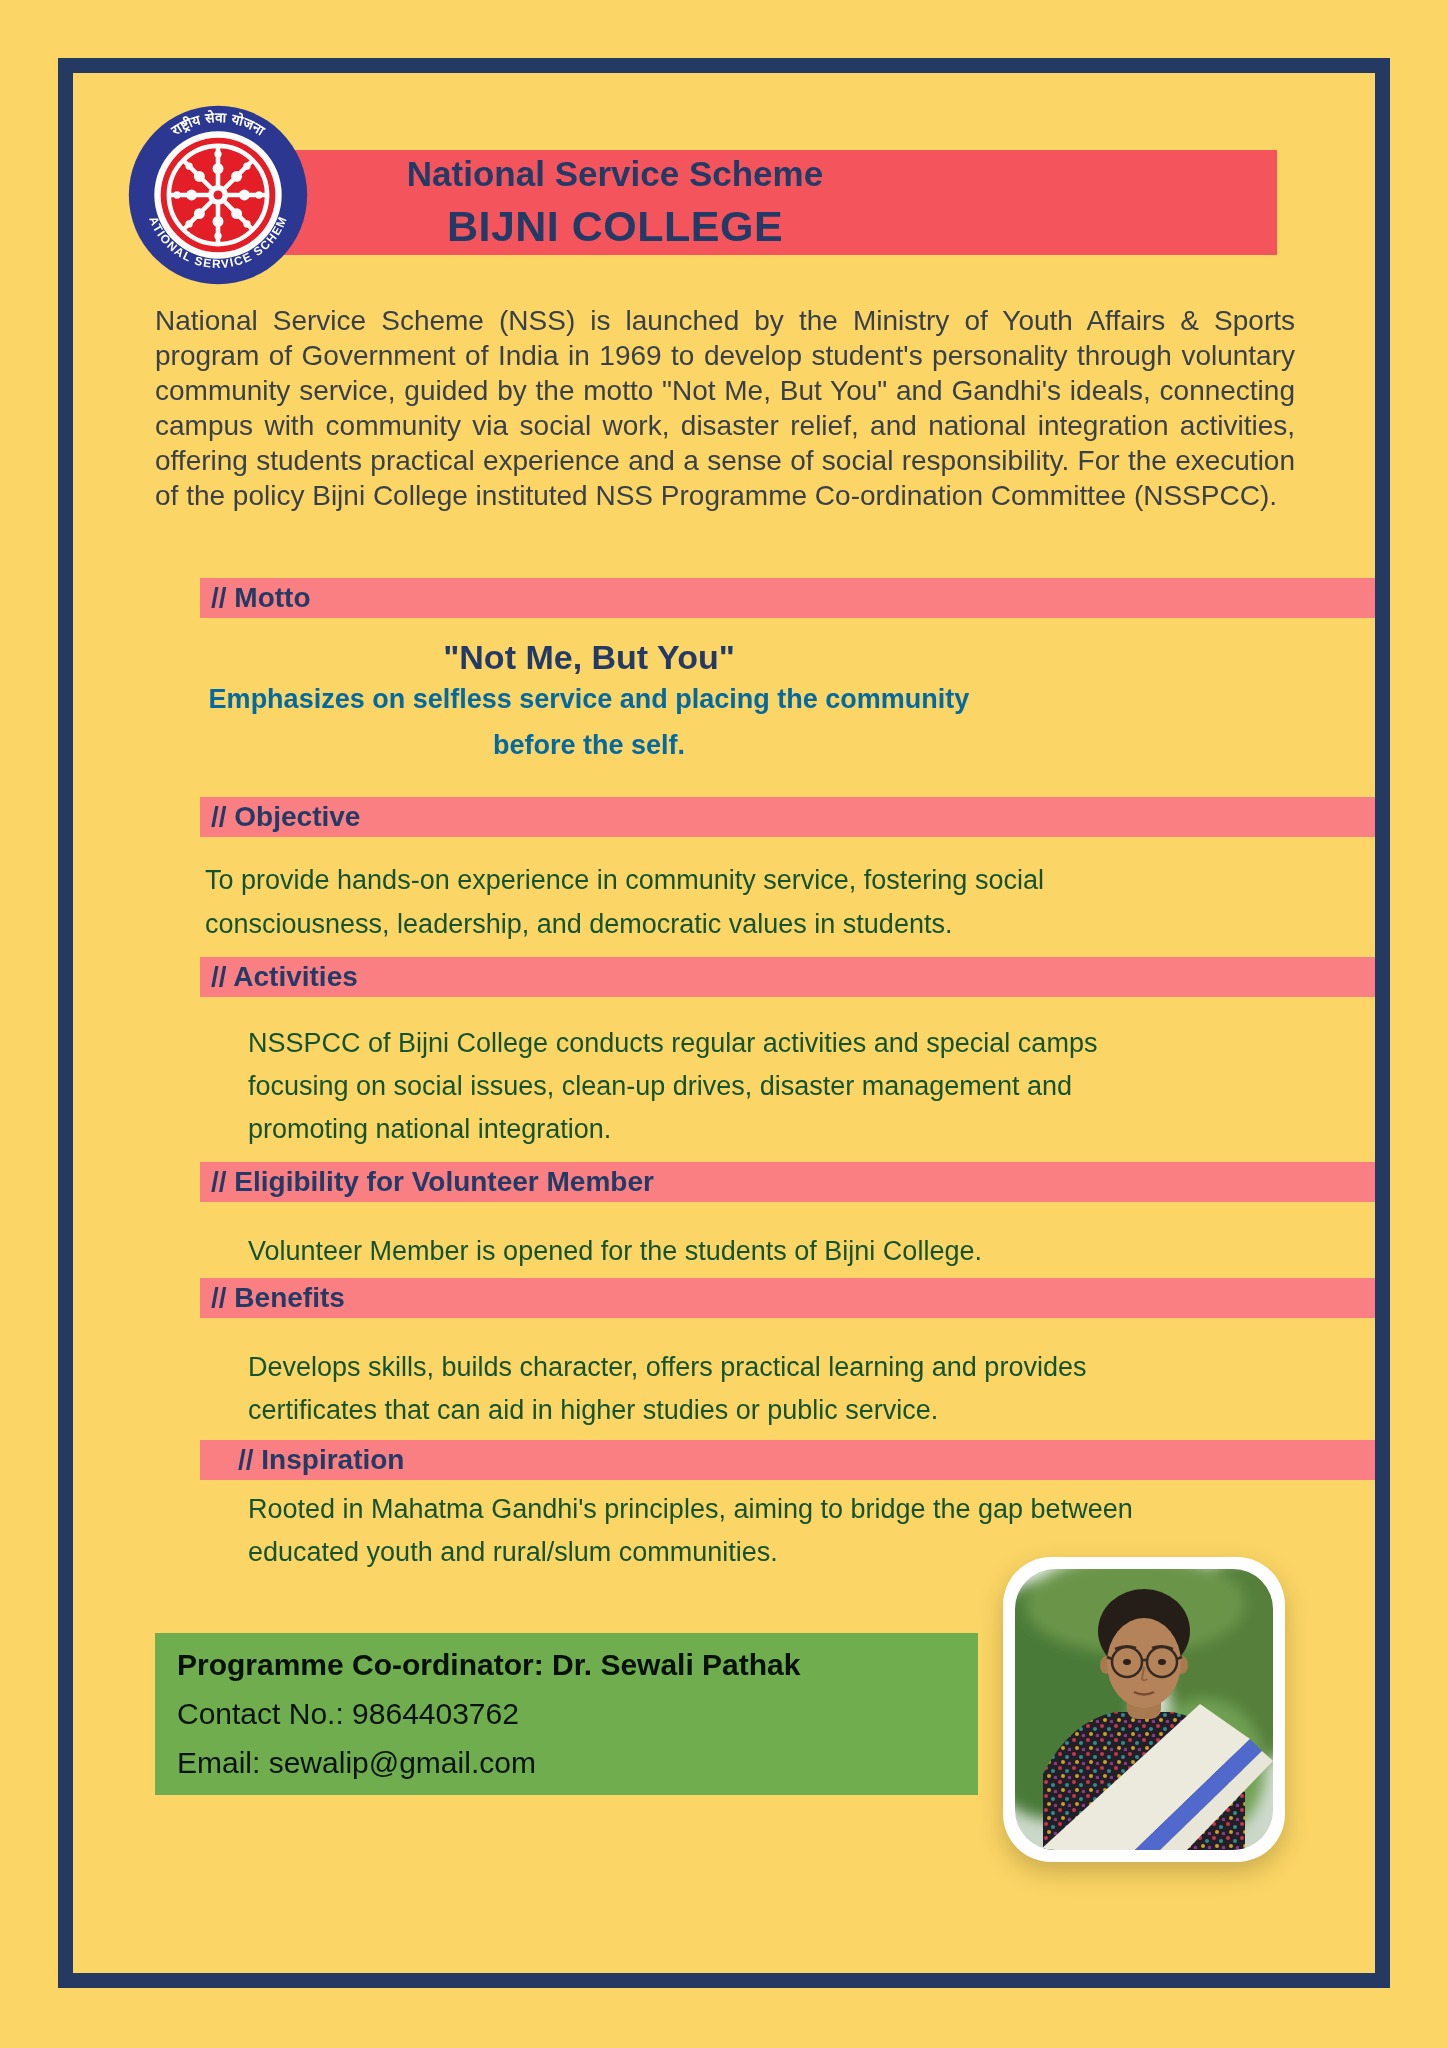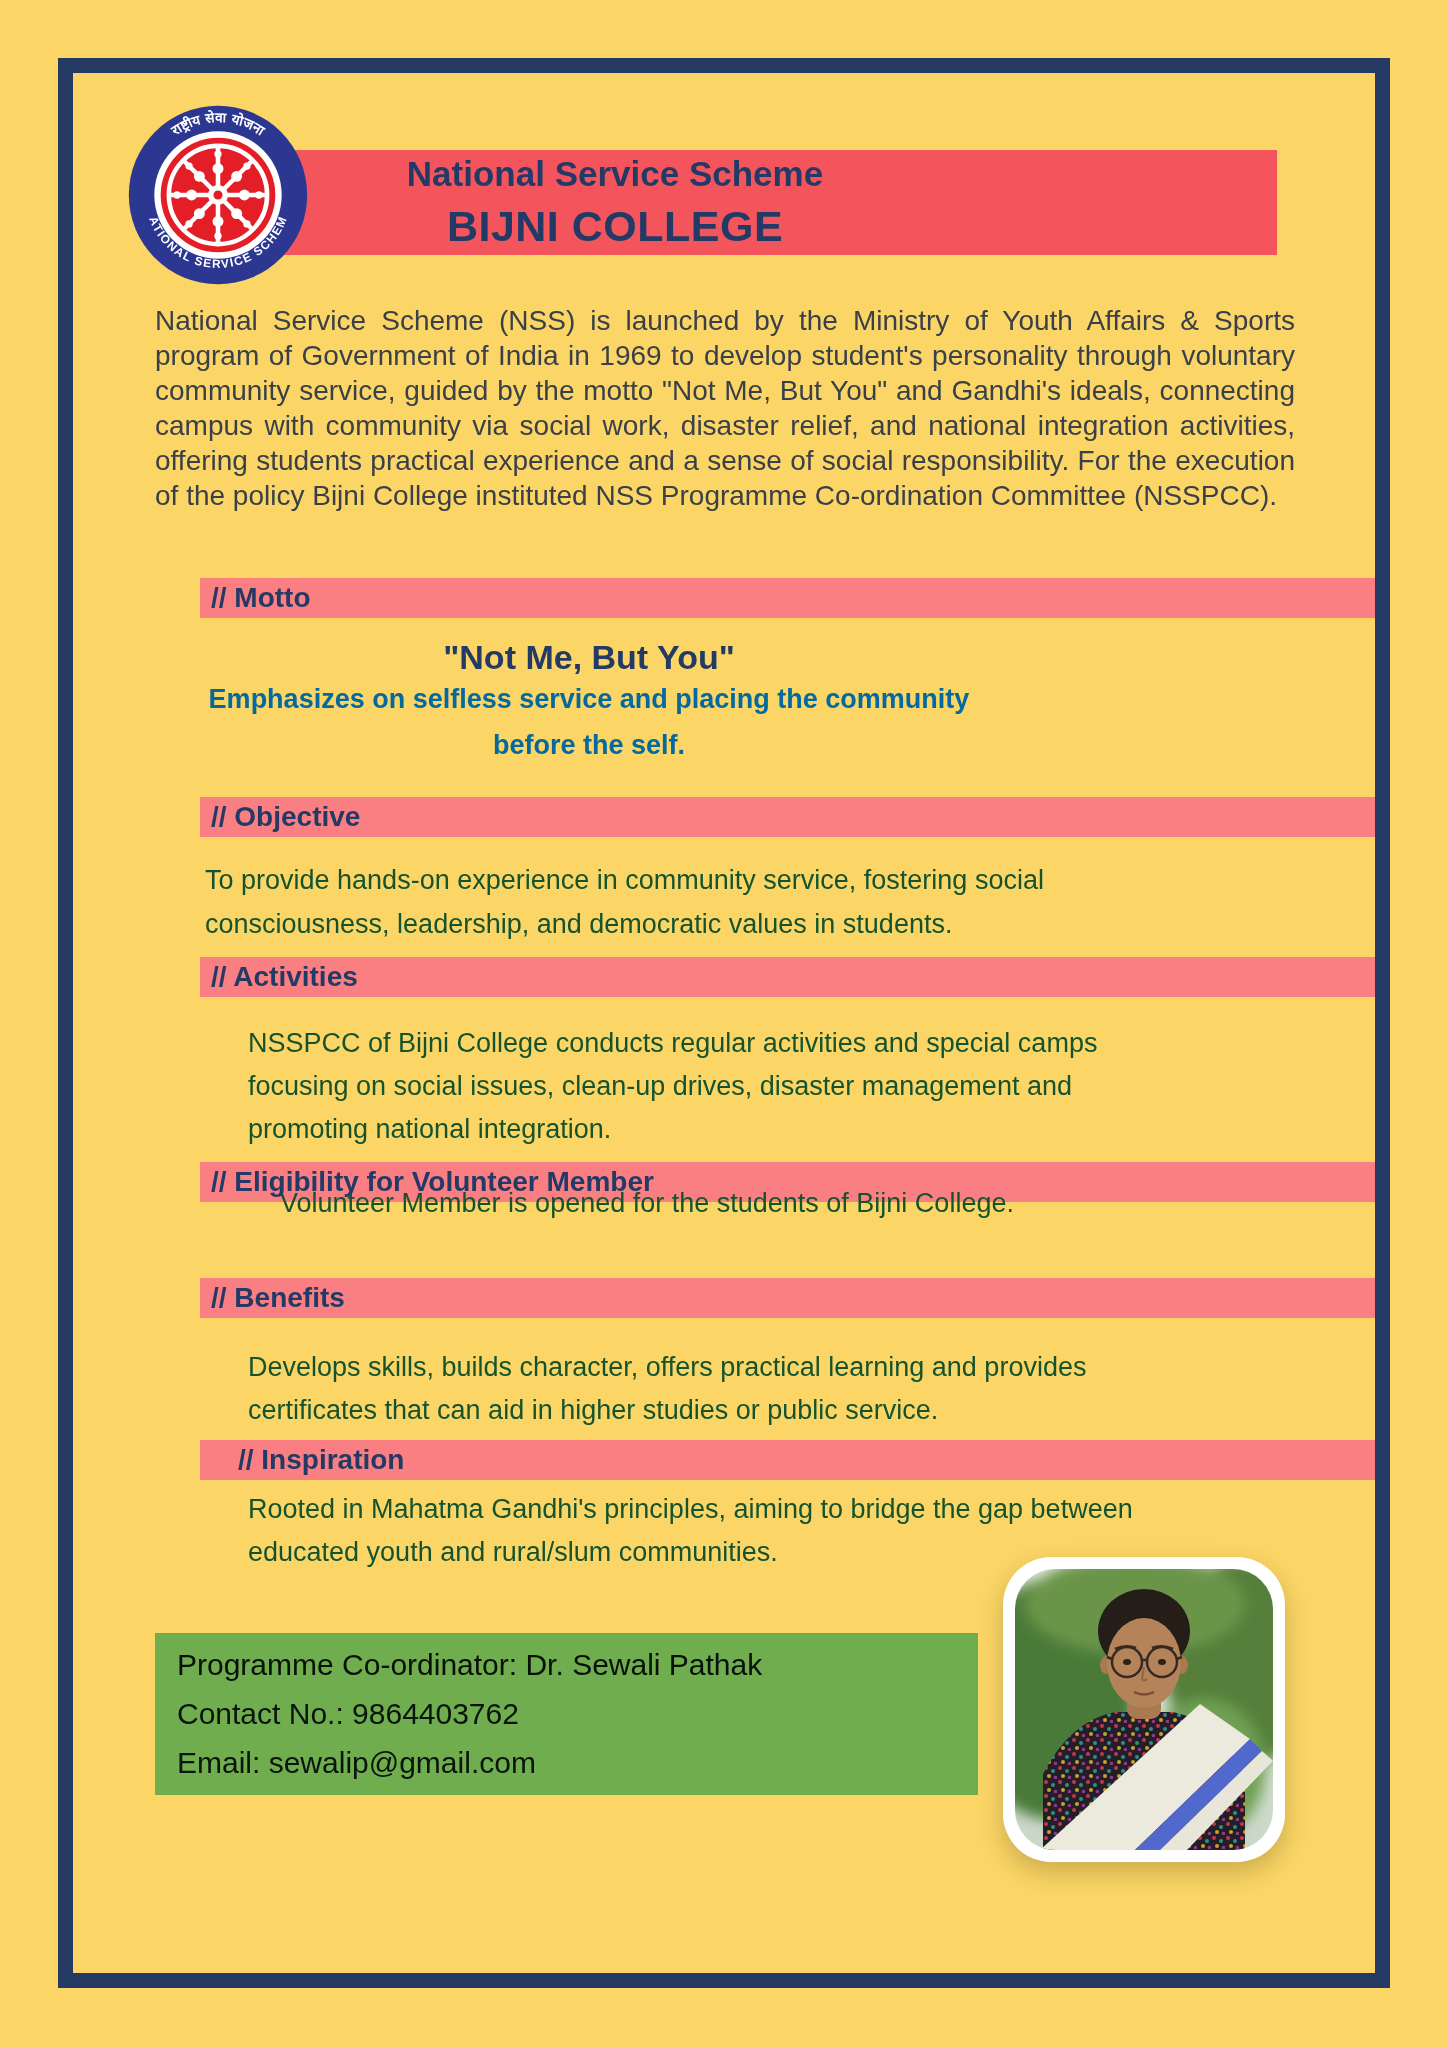--- a/index.html
+++ b/index.html
@@ -38,29 +38,29 @@
   }
   .motto-desc{
     position:absolute;left:158px;top:676px;width:862px;text-align:center;
     font-size:27px;font-weight:bold;color:#0369a1;line-height:46px;
   }
   .body-text{
     position:absolute;font-size:27px;color:#14532d;line-height:43px;width:1090px;
   }
   .objective-body{left:205px;top:858px;line-height:44px;}
   .activities-body{left:248px;top:1022px;}
-  .eligibility-body{left:248px;top:1182px;margin-left:32px;}
+  .eligibility-body{left:248px;top:1230px;}
   .benefits-body{left:248px;top:1346px;}
   .inspiration-body{left:248px;top:1488px;}
   .footer-panel{
     position:absolute;left:155px;top:1633px;width:823px;height:162px;
     background:#6FAD4F;display:flex;flex-direction:column;justify-content:space-evenly;
     padding-left:22px;box-sizing:border-box;color:#0B140C;font-size:30px;
   }
-  .footer-panel .bold{font-weight:normal;color:#081108;}
+  .footer-panel .bold{font-weight:bold;color:#081108;}
   .photo-card{
     position:absolute;left:1003px;top:1557px;width:282px;height:305px;
     background:#ffffff;border-radius:48px;box-shadow:0 10px 24px rgba(60,50,10,.25);
   }
   .photo-img{
     position:absolute;left:12px;top:12px;right:12px;bottom:12px;
     border-radius:40px;overflow:hidden;
   }
   .photo-img svg{width:100%;height:100%;display:block;}
 </style>

